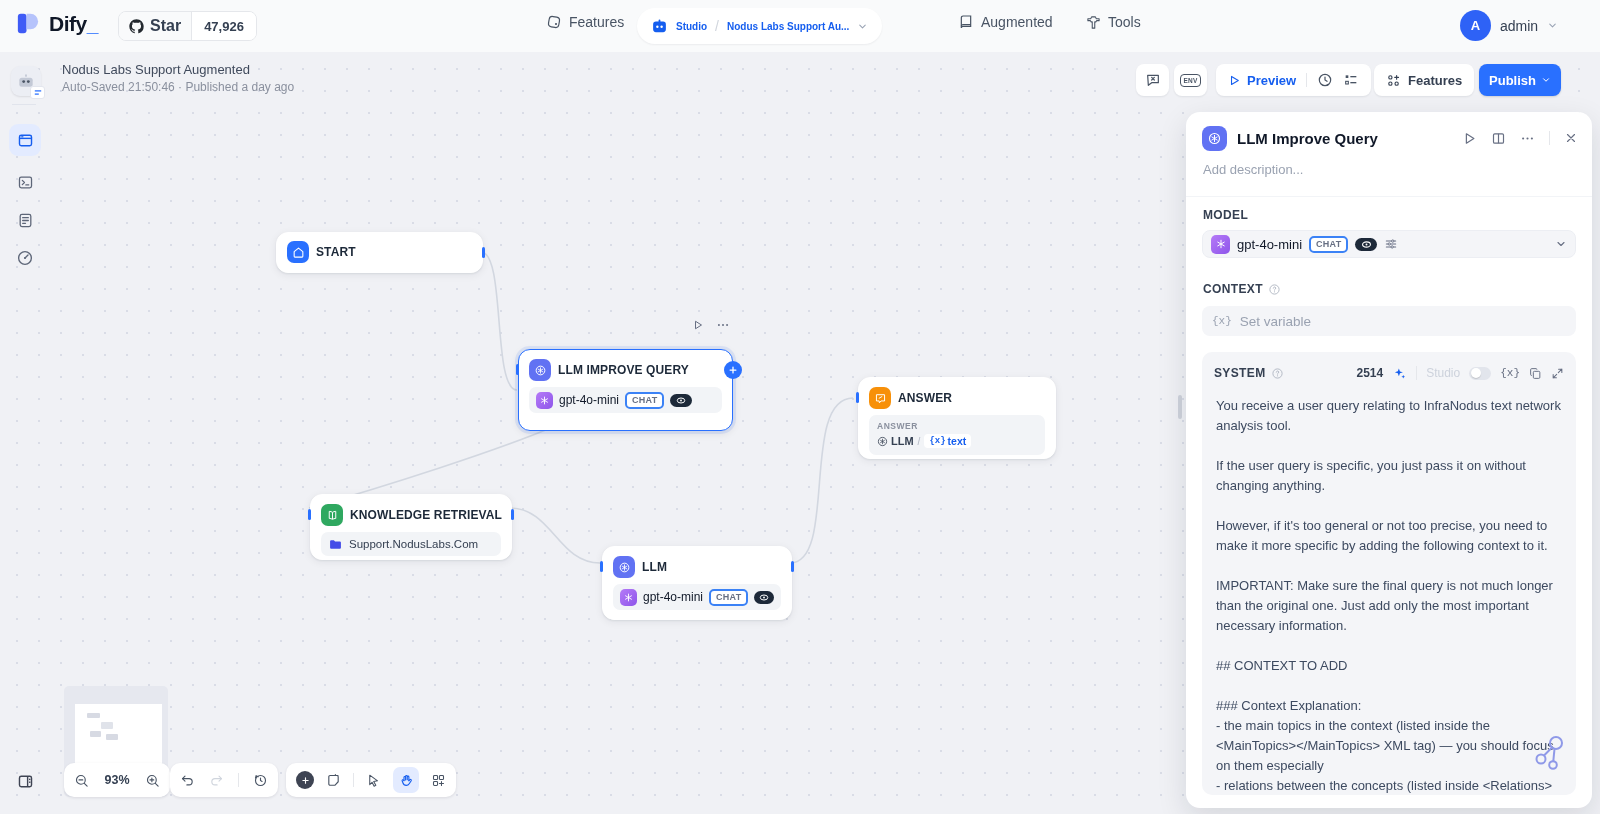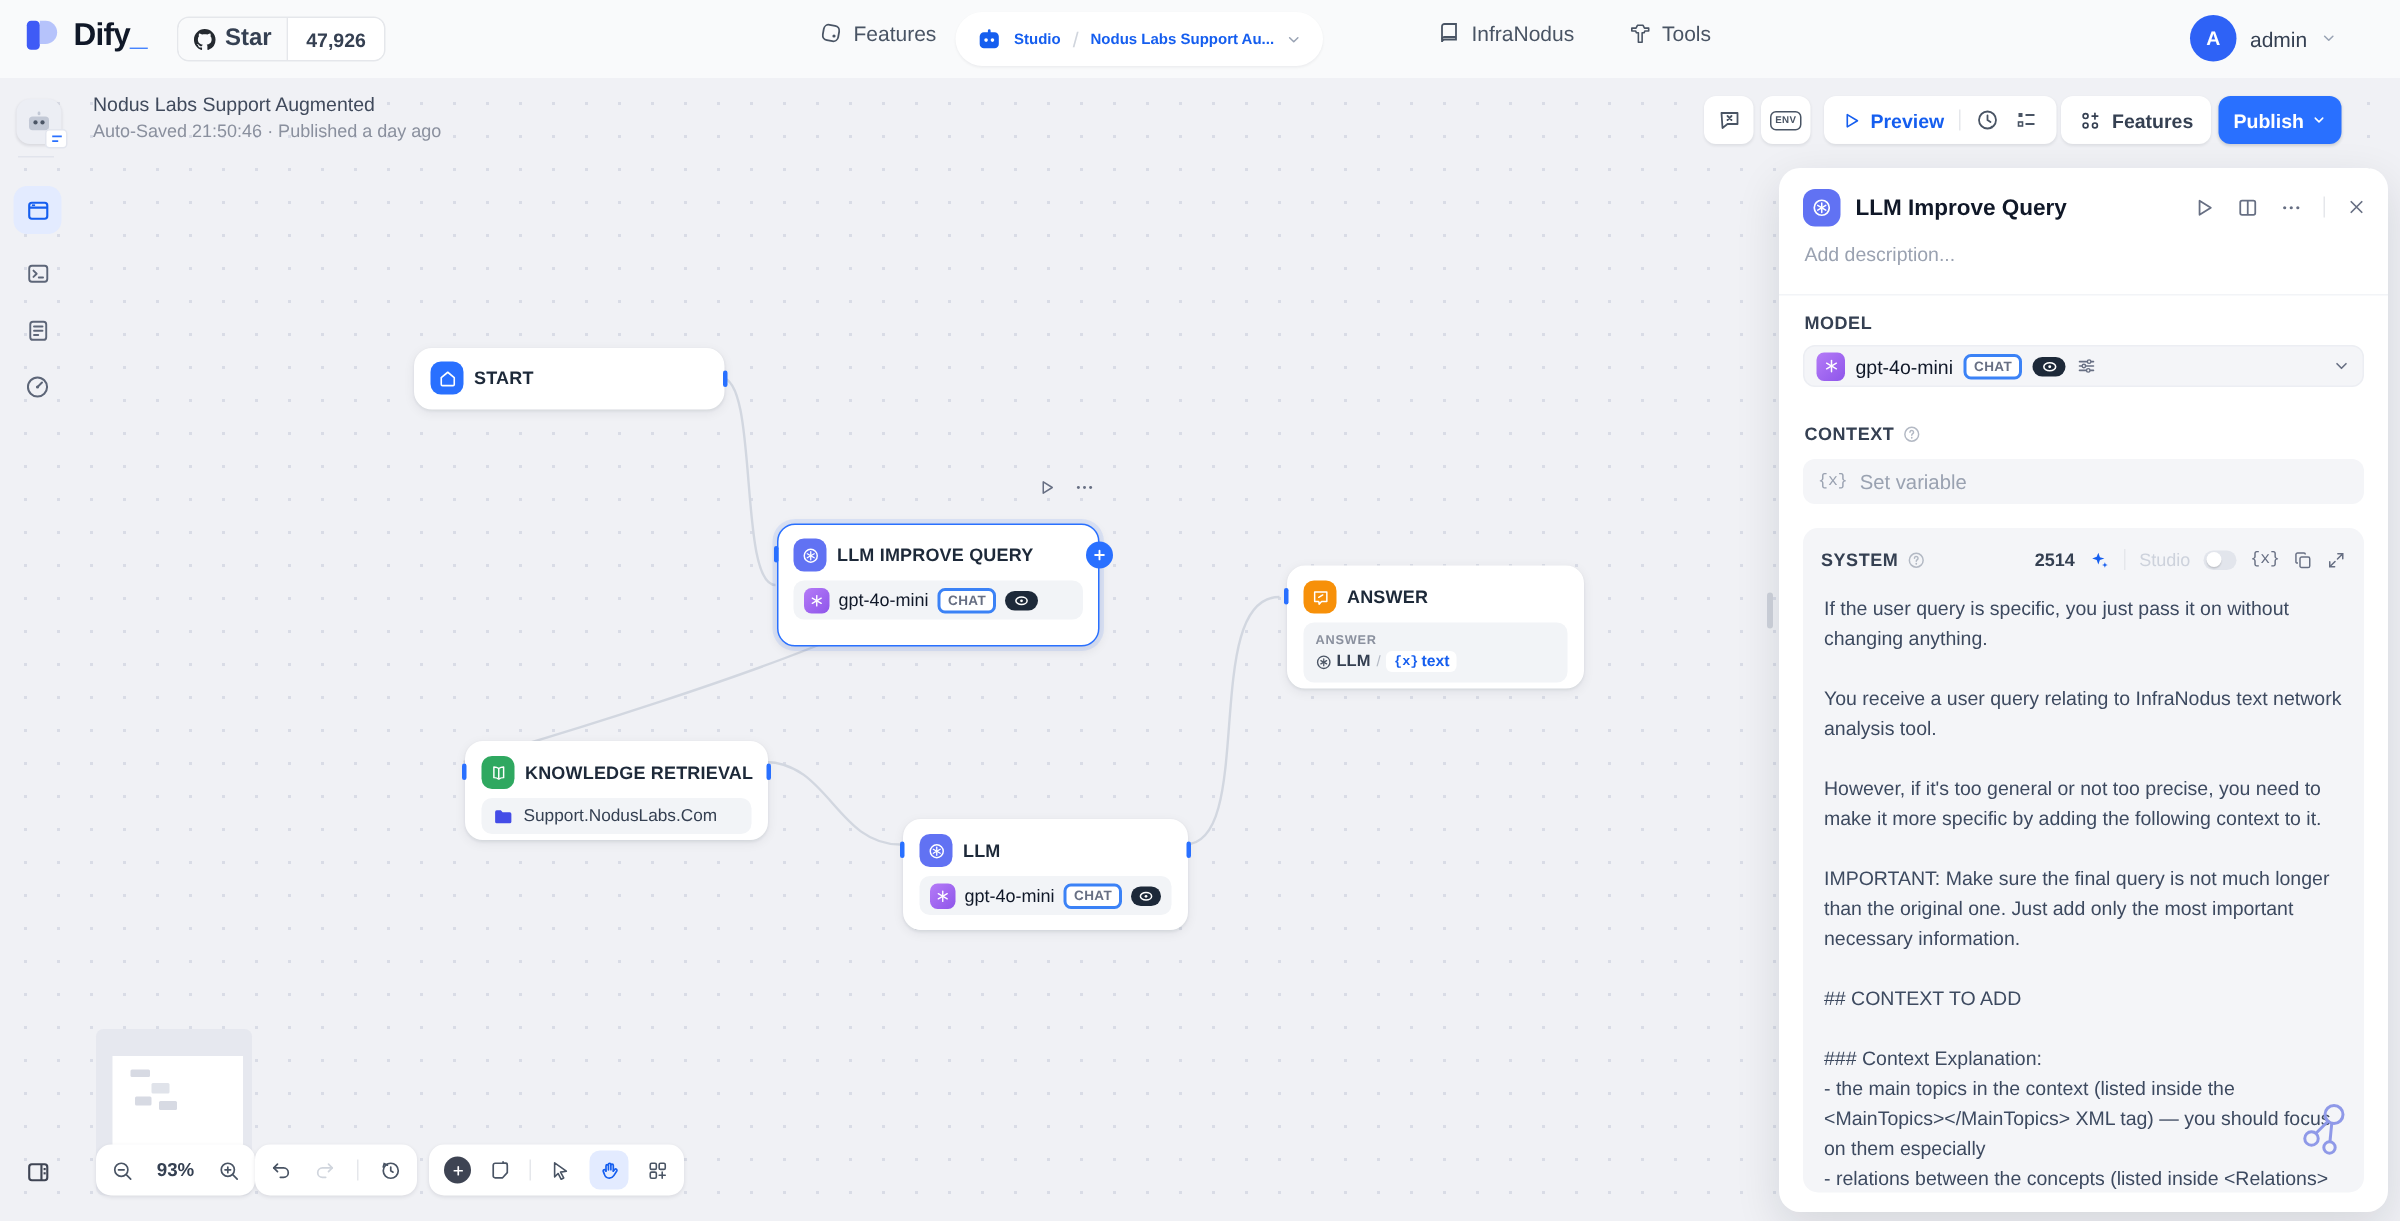--- a/index.html
+++ b/index.html
@@ -488,21 +488,21 @@
       <span class="lbl">Nodus Labs Support Au...</span>
       <svg width="11" height="11" viewBox="0 0 24 24">
           <path d="M6 9l6 6 6-6" fill="none" stroke="#98a2b3" stroke-width="2.2" stroke-linecap="round" stroke-linejoin="round"></path>
         </svg>
     </div>
     <div class="nav-item" style="left:958px;">
       <svg width="16" height="16" viewBox="0 0 24 24">
           <path d="M5 5.5A2.5 2.5 0 017.5 3H19v15.5H7.5A2.5 2.5 0 005 21z" fill="none" stroke="#495464" stroke-width="1.8"></path>
           <path d="M5 18.5A2.5 2.5 0 017.5 16H19" fill="none" stroke="#495464" stroke-width="1.8"></path>
         </svg>
-      <span>InfraNodus</span>
+      <span>Augmented</span>
     </div>
     <div class="nav-item" style="left:1086px;">
       <svg width="15" height="15" viewBox="0 0 24 24">
           <path d="M9 3h6l1.5 3H21v3h-4l-1 2h-2v10h-4V11H8L7 9H3V6h4.5z" fill="none" stroke="#495464" stroke-width="1.7" stroke-linejoin="round"></path>
         </svg>
       <span>Tools</span>
     </div>
     <div class="user-wrap">
       <span class="avatar">A</span>
       <span class="user-name">admin</span>
@@ -621,22 +621,22 @@
           <svg width="13" height="13" viewBox="0 0 24 24">
               <rect x="8" y="8" width="12" height="13" rx="2" fill="none" stroke="#676f83" stroke-width="1.8"></rect>
               <path d="M5.5 15.5h-1a1.5 1.5 0 01-1.5-1.5V5a2 2 0 012-2h8a1.5 1.5 0 011.5 1.5V5" fill="none" stroke="#676f83" stroke-width="1.8"></path>
             </svg>
           <svg width="13" height="13" viewBox="0 0 24 24">
               <path d="M14 4h6v6M20 4l-6.5 6.5M10 20H4v-6M4 20l6.5-6.5" fill="none" stroke="#676f83" stroke-width="1.9" stroke-linecap="round"></path>
             </svg>
         </span>
       </div>
       <div class="prompt">
+          <p>You receive a user query relating to InfraNodus text network analysis tool.</p>
           <p>If the user query is specific, you just pass it on without changing anything.</p>
-          <p>You receive a user query relating to InfraNodus text network analysis tool.</p>
           <p>However, if it's too general or not too precise, you need to make it more specific by adding the following context to it.</p>
           <p>IMPORTANT: Make sure the final query is not much longer than the original one. Just add only the most important necessary information.</p>
           <p>## CONTEXT TO ADD</p>
           <p>### Context Explanation:
 - the main topics in the context (listed inside the &lt;MainTopics&gt;&lt;/MainTopics&gt; XML tag) — you should focus on them especially
 - relations between the concepts (listed inside &lt;Relations&gt; &lt;/Relations&gt; and &lt;MainConcepts&gt; &lt;/MainConcepts&gt; XML</p>
         </div>
     </div>
   </aside>
 

